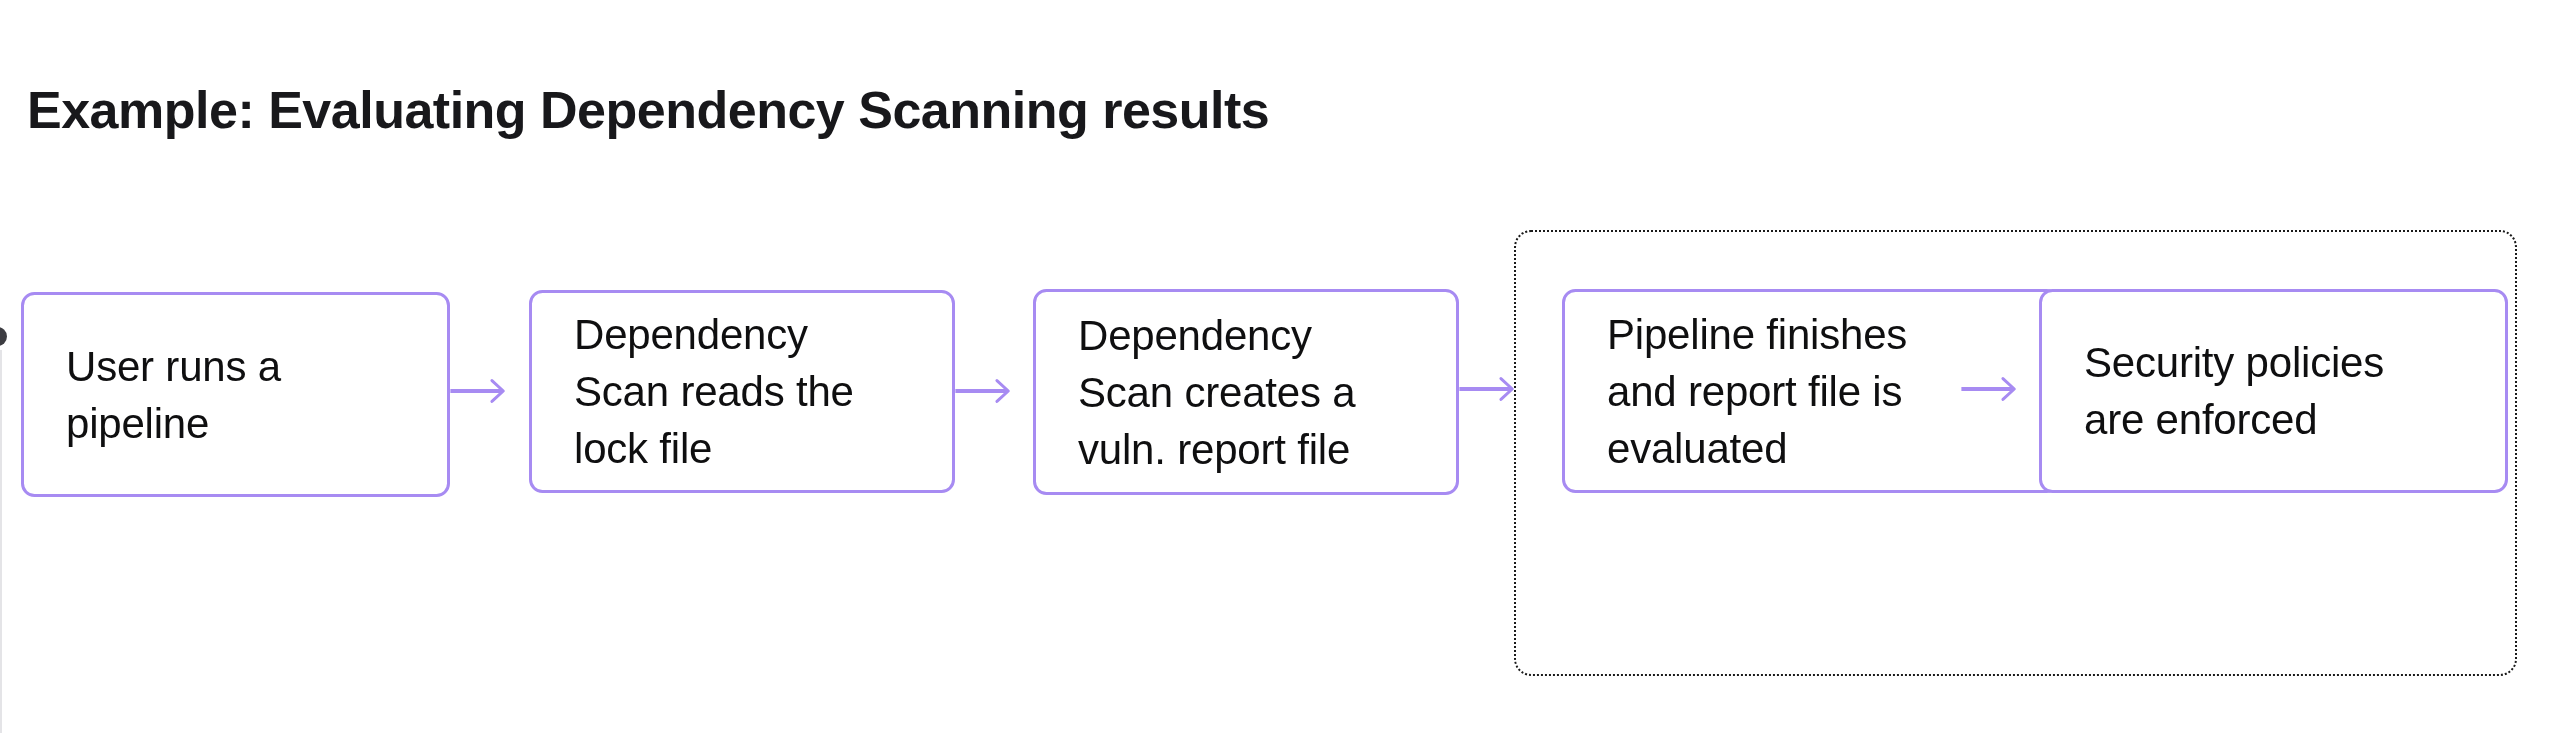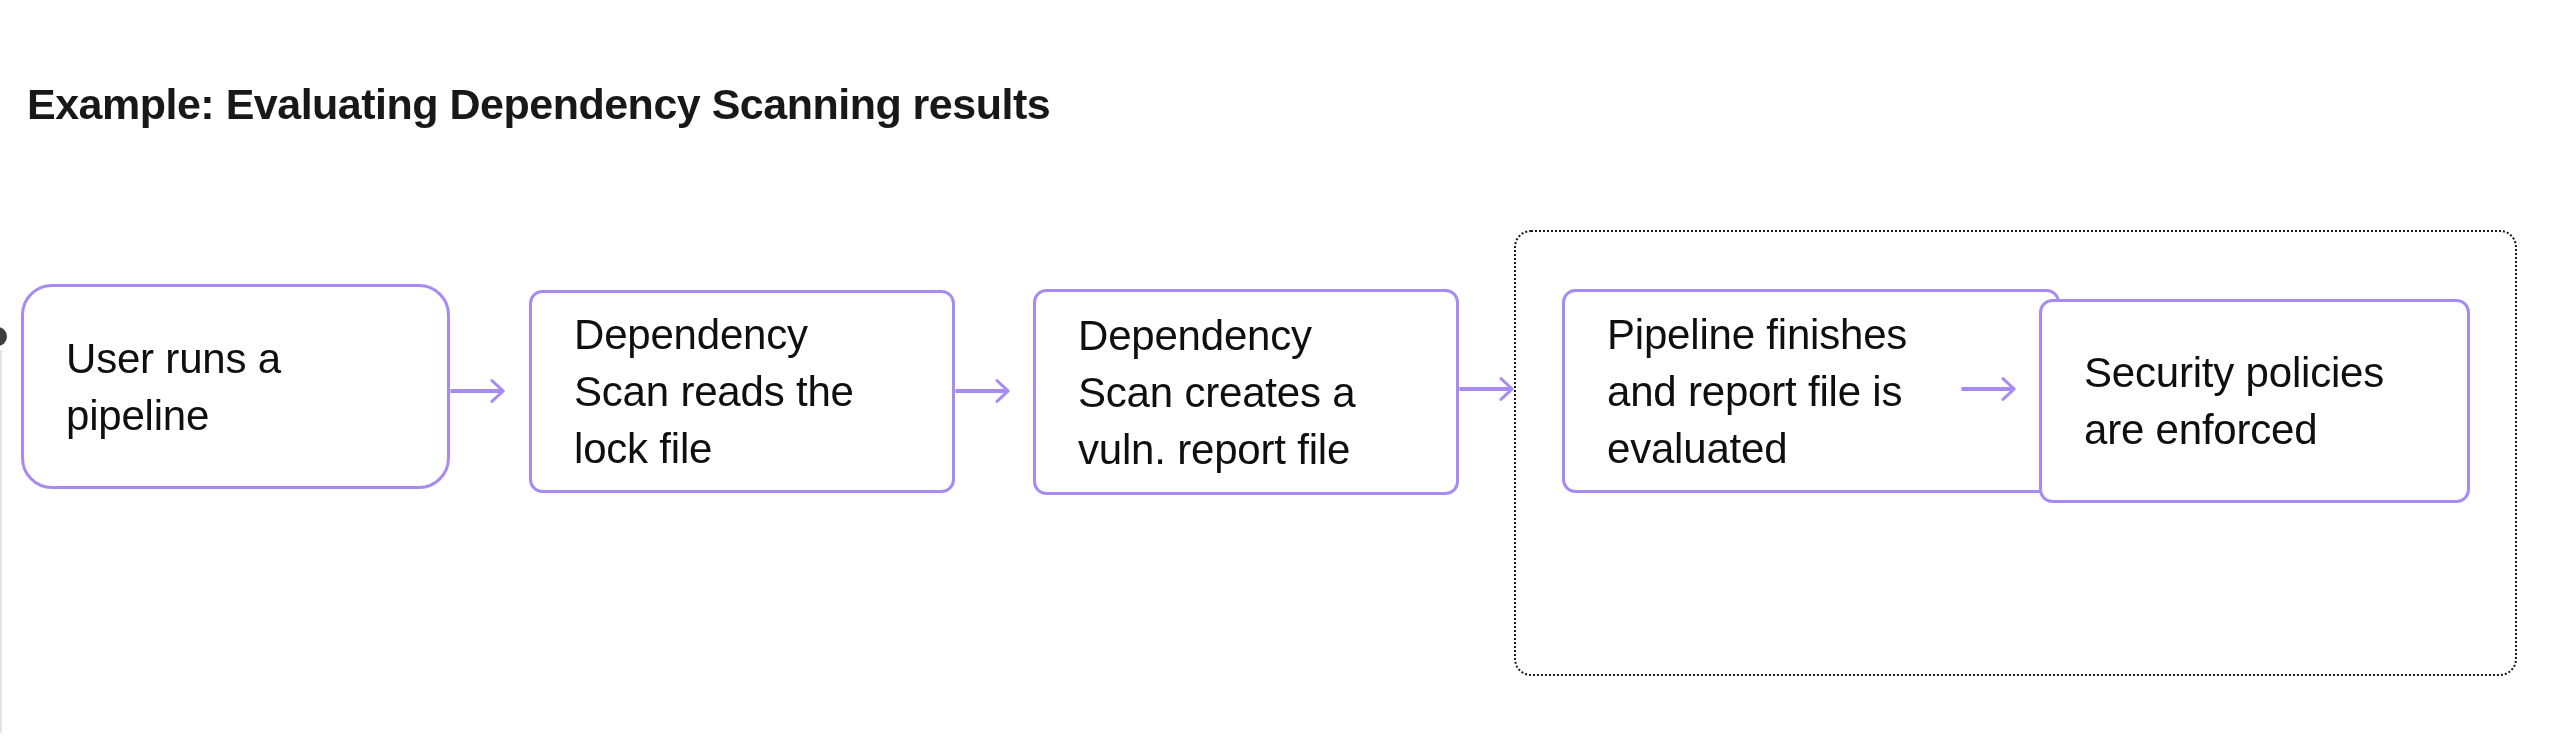--- a/index.html
+++ b/index.html
@@ -13,21 +13,21 @@
     height: 742px;
     background: #ffffff;
     overflow: hidden;
     font-family: "Liberation Sans", sans-serif;
   }
   .diagram-title {
     position: absolute;
     left: 27px;
     top: 80px;
     margin: 0;
-    font-size: 43px;
+    font-size: 52px;
     font-weight: 700;
     letter-spacing: -0.5px;
     color: #18181b;
     white-space: nowrap;
   }
   .flow-node {
     position: absolute;
     box-sizing: border-box;
     background: #ffffff;
     border: 3.8px solid #a78bf2;
@@ -37,25 +37,25 @@
     padding-left: 42px;
     padding-right: 15.3px;
   }
   .node-label {
     font-size: 42px;
     line-height: 57px;
     color: #0f0f10;
     white-space: pre-line;
     letter-spacing: -0.2px;
   }
-  .node-1 { left: 21px;   top: 284px; width: 429px; height: 205px; border-radius: 31px; }
+  .node-1 { left: 21px;   top: 292px; width: 429px; height: 205px; }
   .node-2 { left: 529px;  top: 290px; width: 426px; height: 203px; }
   .node-3 { left: 1033px; top: 289px; width: 426px; height: 206px; }
   .node-4 { left: 1536px; top: 289px; width: 498px; height: 204px; margin-left: 26px; }
-  .node-5 { left: 2039px; top: 299px; width: 431px; height: 204px; }
+  .node-5 { left: 2039px; top: 289px; width: 469px; height: 204px; }
 
   .flow-arrow {
     position: absolute;
     width: 69px;
     height: 34px;
     color: #a78bf2;
   }
   .flow-arrow svg { display: block; width: 100%; height: 100%; }
   .arrow-1 { left: 448px;  top: 374px; }
   .arrow-2 { left: 953px;  top: 374px; }

